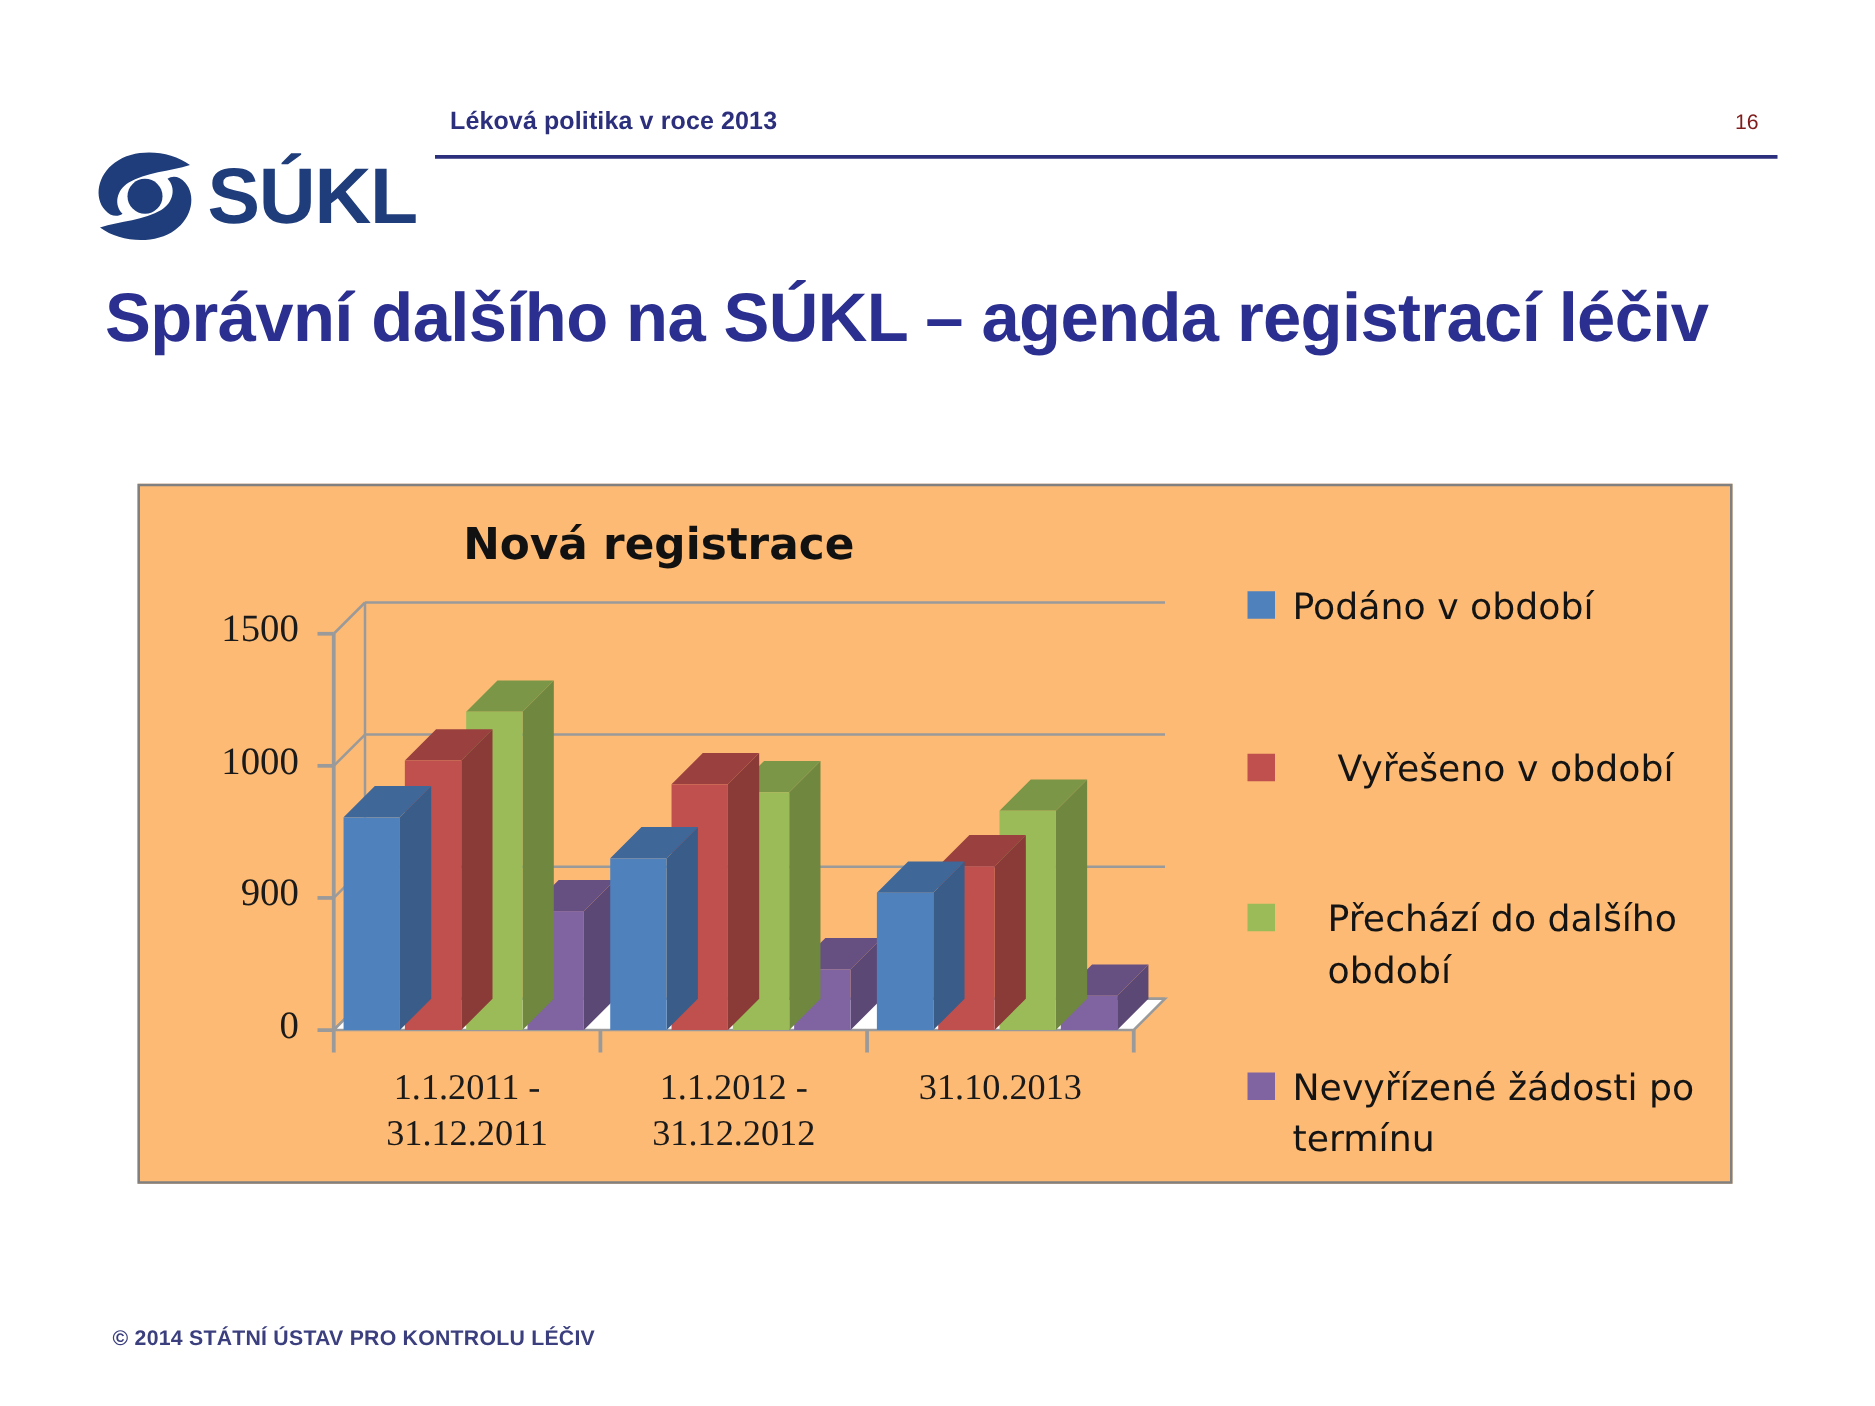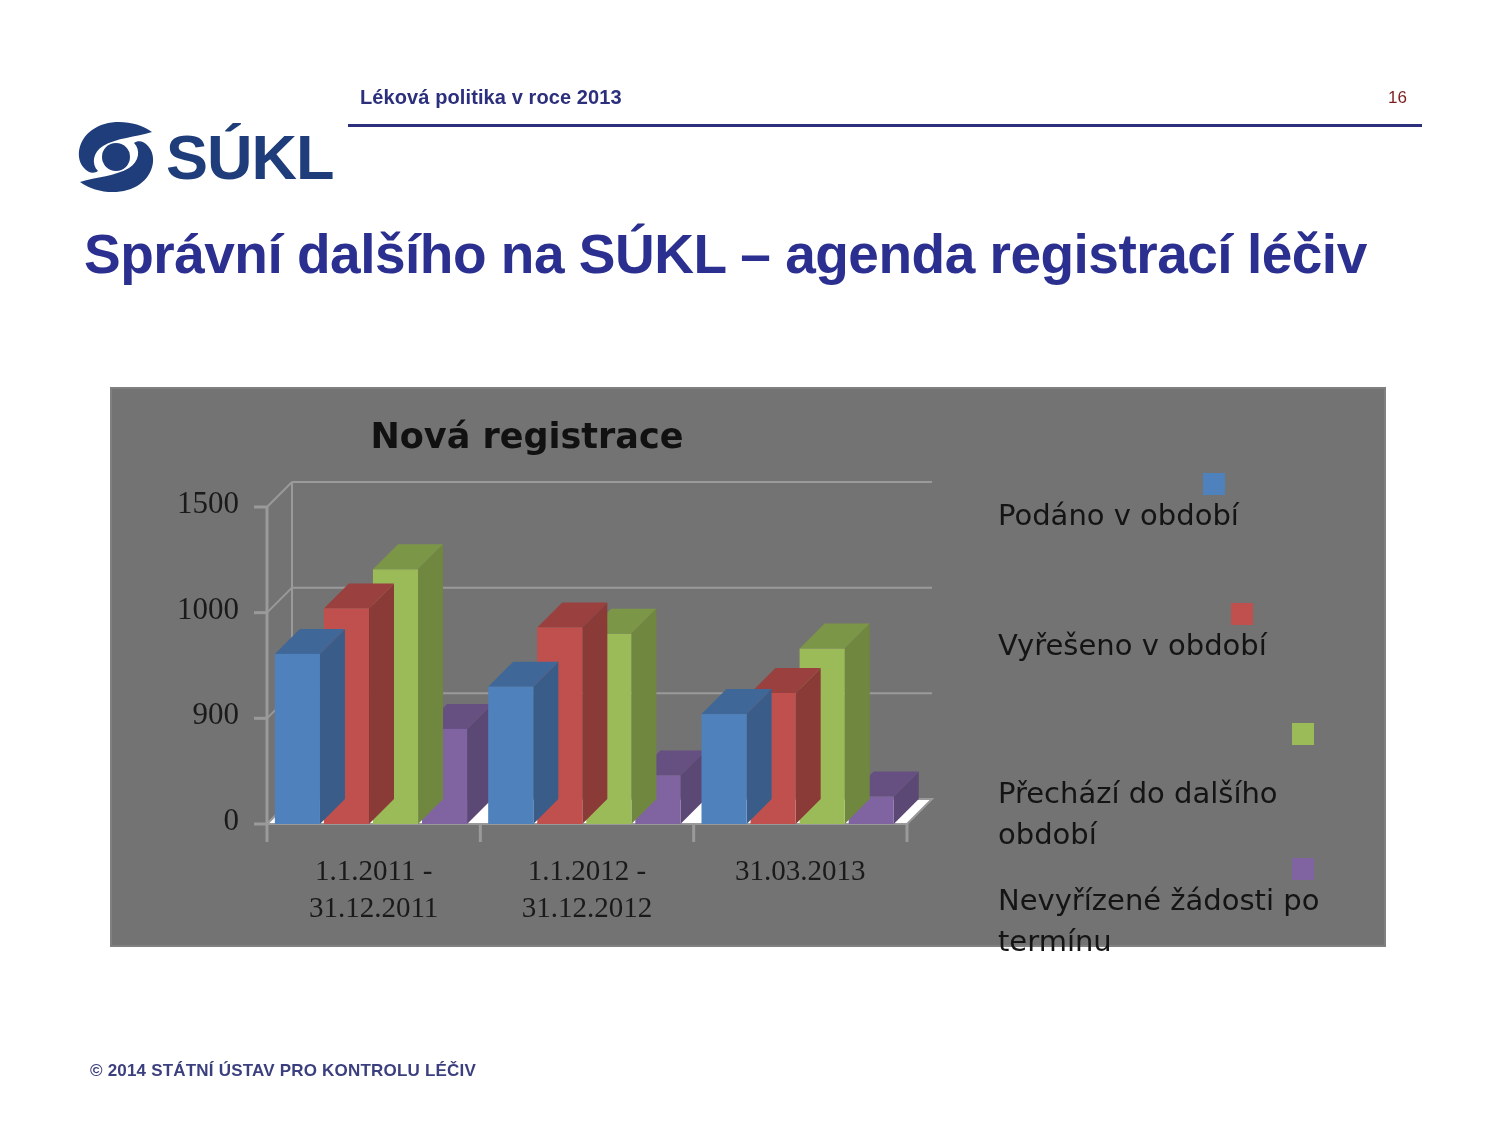--- a/index.html
+++ b/index.html
@@ -43,21 +43,21 @@
     font-size:55px; font-weight:bold; color:#2B2F8F;
     letter-spacing:-0.5px;
     white-space:nowrap;
   }
 
   
   #chart-frame {
     position:absolute; left:110px; top:387px;
     width:1276px; height:560px;
     border:2px solid #808080;
-    background:#737373;
+    background:#fdba74;
     box-sizing:border-box;
   }
   #chart-title {
     position:absolute; left:0; top:27px; width:830px;
     text-align:center;
     font-size:35px; font-weight:bold; color:#111111;
     font-family:"DejaVu Sans", sans-serif;
   }
 
   
@@ -69,21 +69,21 @@
     width:135px;
   }
   .cat-label {
     position:absolute; text-align:center; width:220px;
     font-size:29px; color:#1a1a1a; line-height:37px;
     font-family:"Liberation Serif", serif;
   }
 
   
   #legend { position:absolute; left:886px; top:76px; width:390px; }
-  .legend-row { position:absolute; left:0; display:flex; align-items:flex-end;flex-direction:column; }
+  .legend-row { position:absolute; left:0; display:flex; align-items:flex-start; }
   .legend-swatch {
     width:22px; height:22px; margin-top:8px; margin-right:14px; flex:0 0 auto;
   }
   .legend-text {
     font-size:29px; color:#141414; line-height:41px;
     font-family:"DejaVu Sans", sans-serif; max-width:330px;
   }
 
   
   #footer {
@@ -204,29 +204,29 @@
           <rect x="589.5134099616859" y="325.1066666666667" width="45.118773946360164" height="109.89333333333332" fill="#4F81BD"></rect>
         </g>
       </svg>
   <div class="axis-label" style="left: -8px; top: 413px;">0</div><div class="axis-label" style="left: -8px; top: 307.333px;">900</div><div class="axis-label" style="left: -8px; top: 201.667px;">1000</div><div class="axis-label" style="left: -8px; top: 96px;">1500</div><div class="cat-label" style="left: 151.667px; top: 463px;">
         <div>1.1.2011 -</div>
         <div>31.12.2011</div>
       </div><div class="cat-label" style="left: 365px; top: 463px;">
         <div>1.1.2012 -</div>
         <div>31.12.2012</div>
       </div><div class="cat-label" style="left: 578.333px; top: 463px;">
-        <div>31.03.2013</div>
+        <div>31.10.2013</div>
       </div></div>
 
   <div id="legend">
       <div class="legend-row" style="top: 0px;">
         <span class="legend-swatch" style="background: rgb(79, 129, 189);"></span>
         <span class="legend-text">Podáno v období</span>
       </div>
-      <div class="legend-row" style="top: 130px;">
+      <div class="legend-row" style="top: 130px; gap: 36px;">
         <span class="legend-swatch" style="background: rgb(192, 80, 77);"></span>
         <span class="legend-text">Vyřešeno v období</span>
       </div>
       <div class="legend-row" style="top: 250px; gap: 28px;">
         <span class="legend-swatch" style="background: rgb(155, 187, 89);"></span>
         <span class="legend-text">Přechází do dalšího období</span>
       </div>
       <div class="legend-row" style="top: 385px;">
         <span class="legend-swatch" style="background: rgb(128, 100, 162);"></span>
         <span class="legend-text">Nevyřízené žádosti po termínu</span>

